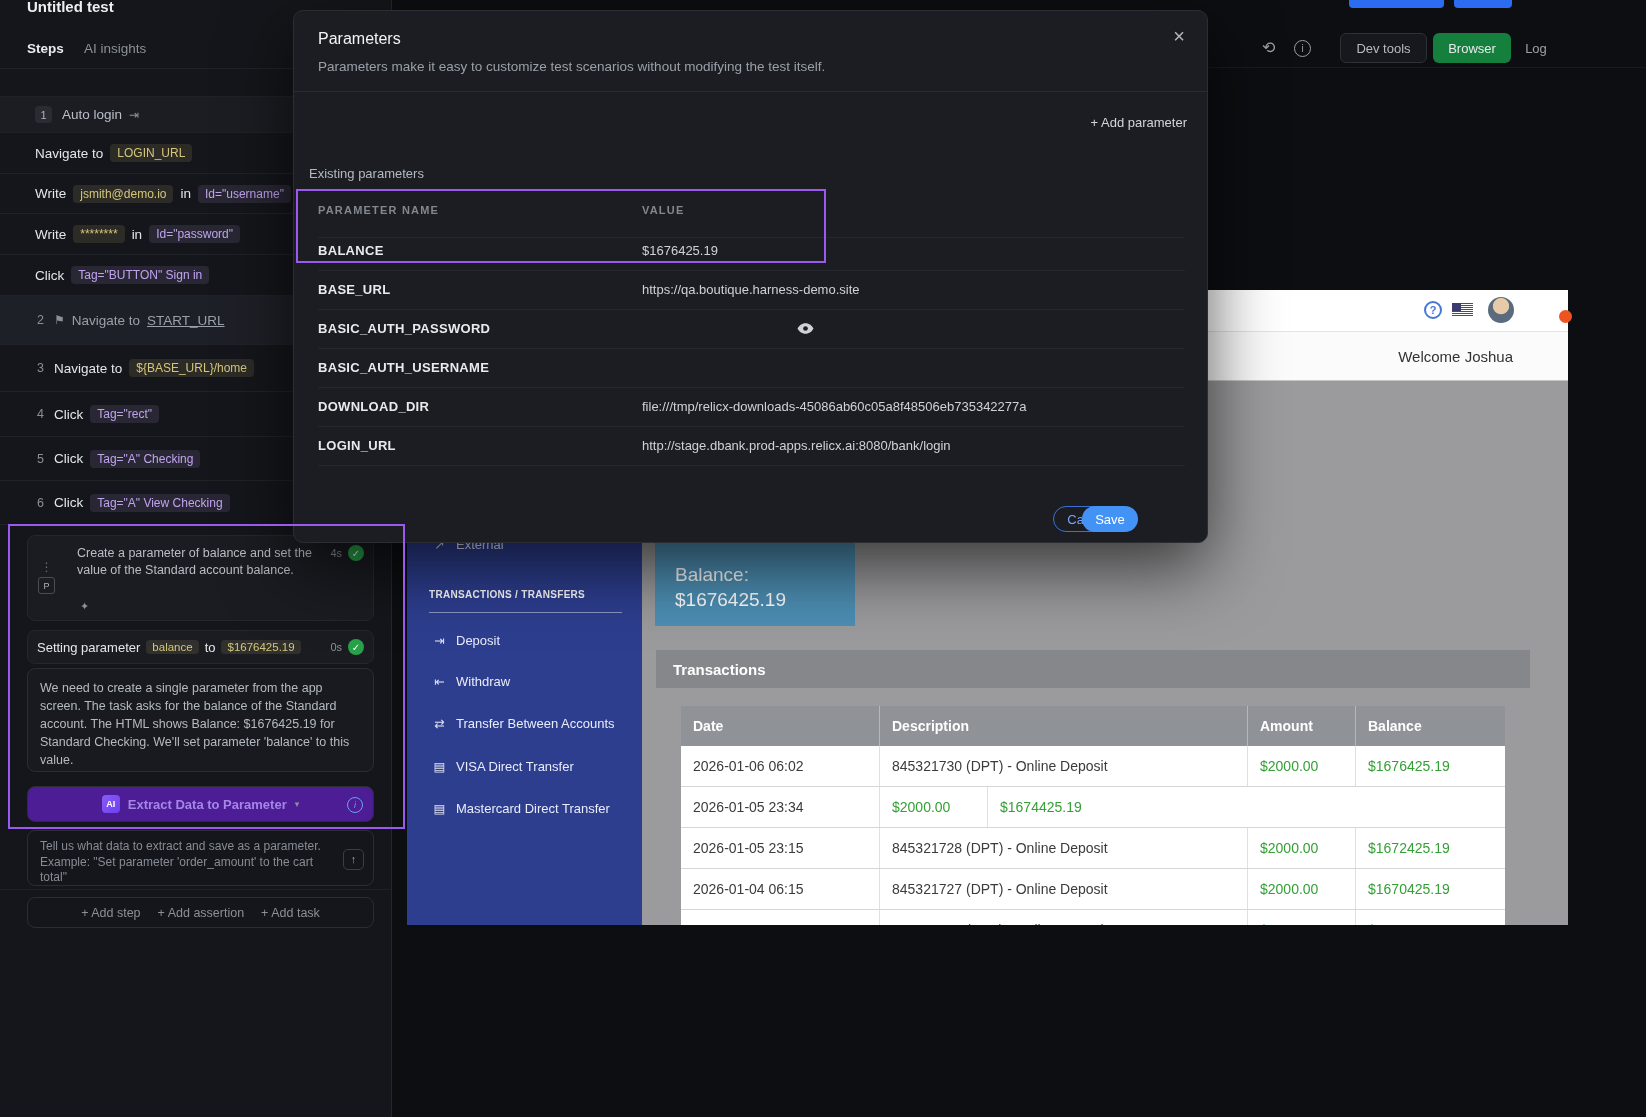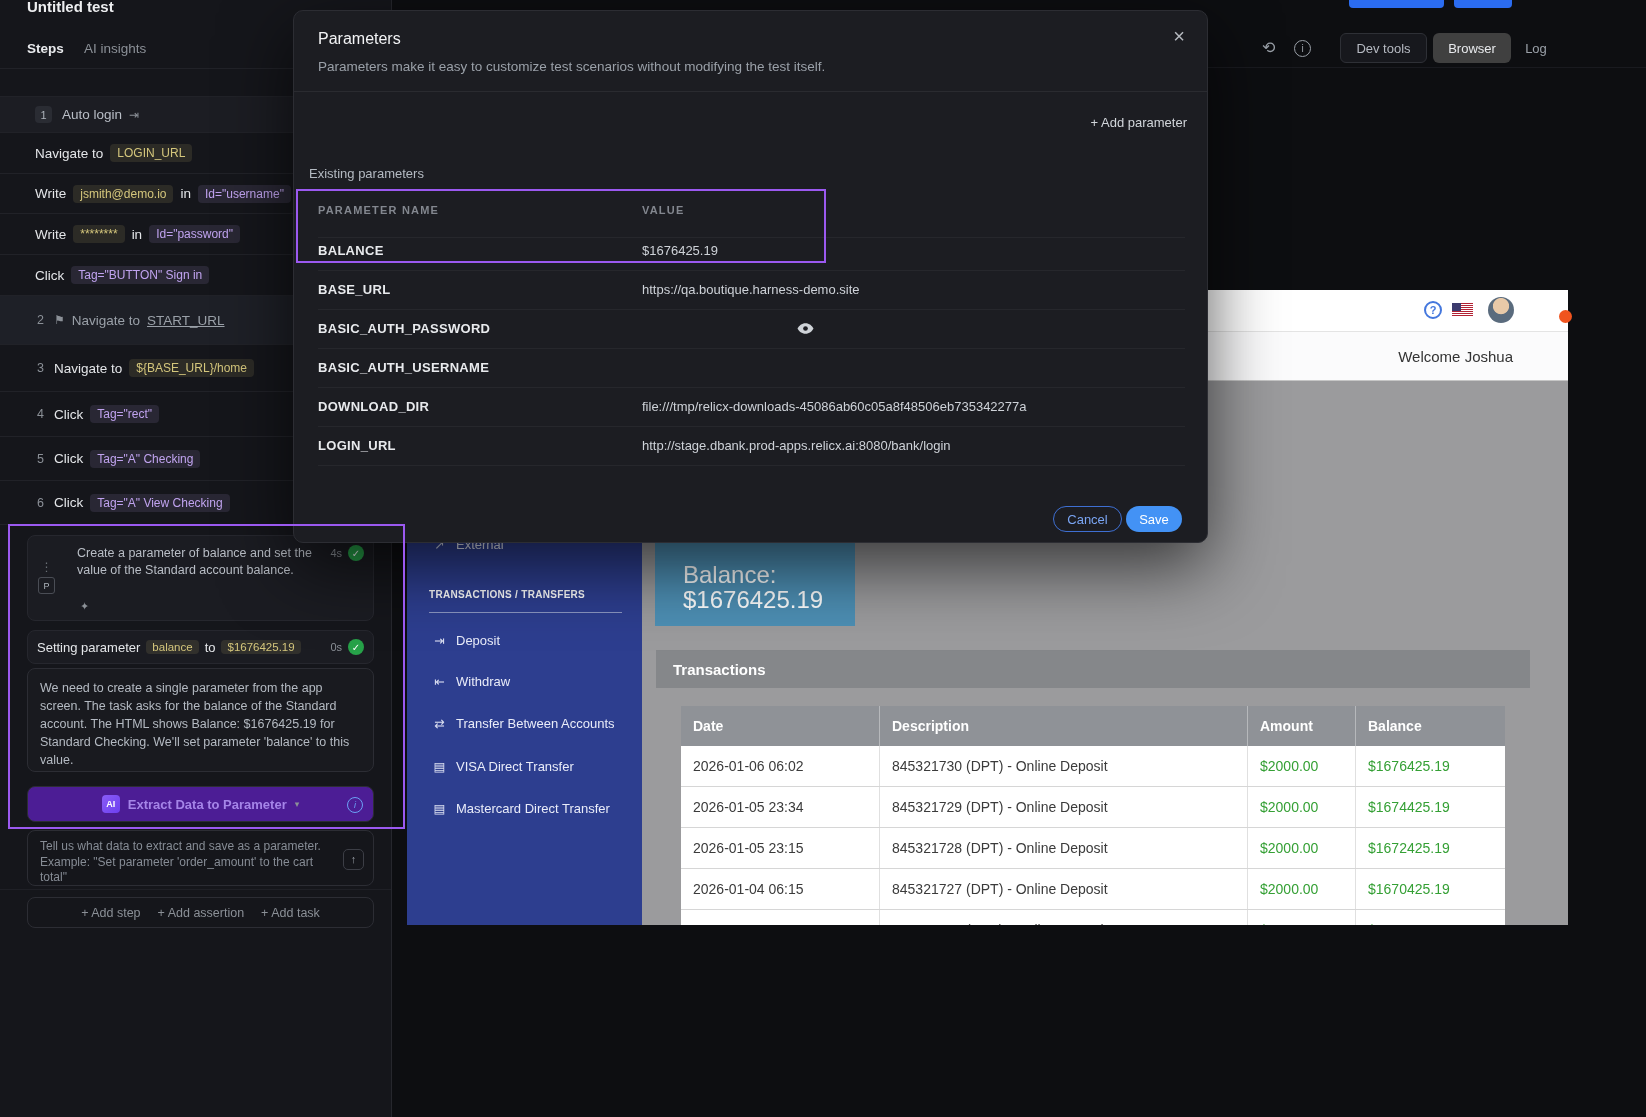--- a/index.html
+++ b/index.html
@@ -47,21 +47,21 @@
   #inputbox{position:absolute;left:27px;top:830px;width:347px;height:56px;border:1px solid #2c2d34;border-radius:8px;box-sizing:border-box;padding:8px 46px 8px 12px;font-size:12px;line-height:15.5px;color:#868c95}
   #upbtn{position:absolute;right:9px;top:18px;width:19px;height:19px;border:1px solid #3c3e46;border-radius:5px;color:#9aa0a8;font-size:11px;display:flex;align-items:center;justify-content:center;cursor:pointer}
   #sb-div{position:absolute;left:0;top:889px;width:391px;height:1px;background:#1f2026}
   #sb-footer{position:absolute;left:27px;top:897px;width:347px;height:31px;border:1px solid #2c2d34;border-radius:8px;box-sizing:border-box;display:flex;align-items:center;justify-content:center;gap:17px;font-size:12.5px;color:#8b9097;white-space:nowrap}
   #sb-footer span{cursor:pointer}
 
   
   .stub{position:absolute;top:-14px;height:22px;background:#2b6cf0;border-radius:4px}
   .tbtn{position:absolute;top:33px;height:30px;border-radius:6px;font-size:13px;display:flex;align-items:center;justify-content:center;cursor:pointer;box-sizing:border-box}
   #btn-dev{left:1340px;width:87px;background:#17181d;border:1px solid #2e3036;color:#b6bac2}
-  #btn-browser{left:1433px;width:78px;background:#404040;color:#e8eaed}
+  #btn-browser{left:1433px;width:78px;background:#15803d;color:#e8eaed}
   #btn-log{left:1512px;width:48px;color:#9aa0a8}
   #tb-reset{position:absolute;left:1262px;top:38px;font-size:16px;color:#9aa0a8;cursor:pointer}
   #tb-info{position:absolute;left:1294px;top:40px;width:15px;height:15px;border-radius:50%;border:1px solid #9aa0a8;color:#9aa0a8;font-size:10px;display:flex;align-items:center;justify-content:center;cursor:pointer}
   #tb-line{position:absolute;left:392px;top:67px;width:1254px;height:1px;background:#191a1f}
 
   
   #browser{position:absolute;left:407px;top:290px;width:1161px;height:635px;background:#9b9b9d;overflow:hidden}
   #bar1{position:absolute;left:0;top:0;width:1161px;height:41px;background:#ffffff}
   #help-ic{position:absolute;left:1017px;top:11px;width:18px;height:18px;border-radius:50%;border:2px solid #4477dd;color:#4477dd;font-size:11px;font-weight:bold;display:flex;align-items:center;justify-content:center;box-sizing:border-box}
   #flag{position:absolute;left:1045px;top:13px;width:21px;height:14px;background:repeating-linear-gradient(180deg,#b22234 0 1px,#fff 1px 2px)}
@@ -69,21 +69,21 @@
   #avatar{position:absolute;left:1081px;top:7px;width:26px;height:26px;border-radius:50%;background:radial-gradient(circle at 50% 35%,#e8c9a8 0 36%,#5a6b7d 40%)}
   #bar2{position:absolute;left:0;top:41px;width:1161px;height:50px;background:#fbfbfc;border-top:1px solid #e4e4e4;border-bottom:1px solid #c6c6c6;box-sizing:border-box}
   #welcome{position:absolute;right:55px;top:0;height:50px;line-height:50px;font-size:15px;color:#333}
 
   #banknav{position:absolute;left:0;top:91px;width:235px;height:544px;background:#2d3e8f}
   .nav-item{position:absolute;left:25px;display:flex;gap:9px;align-items:center;color:#e9ecf9;font-size:13px;height:22px;cursor:pointer;white-space:nowrap}
   .nico{width:15px;text-align:center;font-size:12.5px;opacity:.92}
   .nav-section{position:absolute;left:22px;top:208px;width:193px;color:#fff;font-size:10px;font-weight:bold;letter-spacing:.3px;padding-bottom:12px;border-bottom:1px solid rgba(255,255,255,.45)}
 
   #bankmain{position:absolute;left:235px;top:91px;width:926px;height:544px}
-  #balcard{position:absolute;left:13px;top:135px;width:200px;height:110px;background:#4d8fb4;color:#fff;font-size:24px;line-height:25px;padding:46px 0 0 28px;box-sizing:border-box}
+  #balcard{position:absolute;left:13px;top:135px;width:200px;height:110px;background:#4d8fb4;color:#fff;font-size:19px;line-height:25px;padding:46px 0 0 20px;box-sizing:border-box}
   #txbar{position:absolute;left:14px;top:269px;width:874px;height:38px;background:#85878a;color:#fff;font-size:15px;font-weight:600;display:flex;align-items:center;padding-left:17px;box-sizing:border-box}
   .bt-head,.bt-row{position:absolute;left:39px;width:824px;display:flex;align-items:stretch;box-sizing:border-box}
   .bt-head{top:325px;height:40px;background:#8f9297;color:#fff;font-weight:bold;font-size:14px}
   .bt-row{height:41px;background:#fff;border-bottom:1px solid #d6d6d6;font-size:14px;color:#3b3b3b}
   .bt-head span,.bt-row span{padding-left:12px;box-sizing:border-box;display:flex;align-items:center;overflow:hidden;white-space:nowrap}
   .bt-row span + span{border-left:1px solid #e0e0e0}
   .bt-head span + span{border-left:1px solid rgba(255,255,255,.35)}
   .c1{width:198px}.c2{width:368px}.c3{width:108px}.c4{width:150px}
   .money{color:#35a035}
   #rec-dot{position:absolute;left:1559px;top:310px;width:13px;height:13px;border-radius:50%;background:#f0541e;z-index:40}
@@ -97,21 +97,21 @@
   .m-add{position:absolute;right:20px;top:104px;font-size:13px;color:#d2d6db;cursor:pointer}
   .m-section{position:absolute;left:15px;top:155px;font-size:13px;color:#b4bac2}
   .m-thead{position:absolute;left:24px;top:193px;width:867px;height:33px;font-size:11px;font-weight:bold;letter-spacing:1.2px;color:#83878f;border-bottom:1px solid #26272c}
   .m-thead .v{position:absolute;left:324px;top:0}
   .m-row{position:absolute;left:24px;width:867px;height:39px;border-bottom:1px solid #26272c;font-size:13px;cursor:pointer}
   .m-row .n{position:absolute;left:0;top:12px;font-weight:bold;color:#e8eaed;letter-spacing:.3px}
   .m-row .v{position:absolute;left:324px;top:12px;color:#ced2d8;white-space:nowrap}
   .m-row .eye{position:absolute;left:479px;top:13px}
   .m-btn{position:absolute;top:495px;height:26px;border-radius:13px;font-size:13px;display:flex;align-items:center;justify-content:center;cursor:pointer;box-sizing:border-box}
   #m-cancel{left:759px;width:69px;border:1px solid #3e6fd2;color:#7aa5f3;background:transparent}
-  #m-save{left:832px;width:56px;background:#4392f5;color:#fff}
+  #m-save{left:788px;width:56px;background:#4392f5;color:#fff}
 
   
   .hl{position:absolute;border:2px solid #9b59f0;z-index:60;pointer-events:none;box-sizing:border-box}
   #hl-modal{left:296px;top:189px;width:530px;height:74px}
   #hl-side{left:8px;top:524px;width:397px;height:305px}
 </style>
 </head>
 <body>
 
 <div id="sidebar">
@@ -279,21 +279,20 @@
       <span class="c4">Balance</span>
     </div>
     <div class="bt-row" style="top:365px">
       <span class="c1">2026-01-06 06:02</span>
       <span class="c2">845321730 (DPT) - Online Deposit</span>
       <span class="c3 money">$2000.00</span>
       <span class="c4 money">$1676425.19</span>
     </div>
     <div class="bt-row" style="top:406px">
       <span class="c1">2026-01-05 23:34</span>
-      <span class="c2">845321729 (DPT) - Online Deposit</span>
       <span class="c3 money">$2000.00</span>
       <span class="c4 money">$1674425.19</span>
     </div>
     <div class="bt-row" style="top:447px">
       <span class="c1">2026-01-05 23:15</span>
       <span class="c2">845321728 (DPT) - Online Deposit</span>
       <span class="c3 money">$2000.00</span>
       <span class="c4 money">$1672425.19</span>
     </div>
     <div class="bt-row" style="top:488px">

